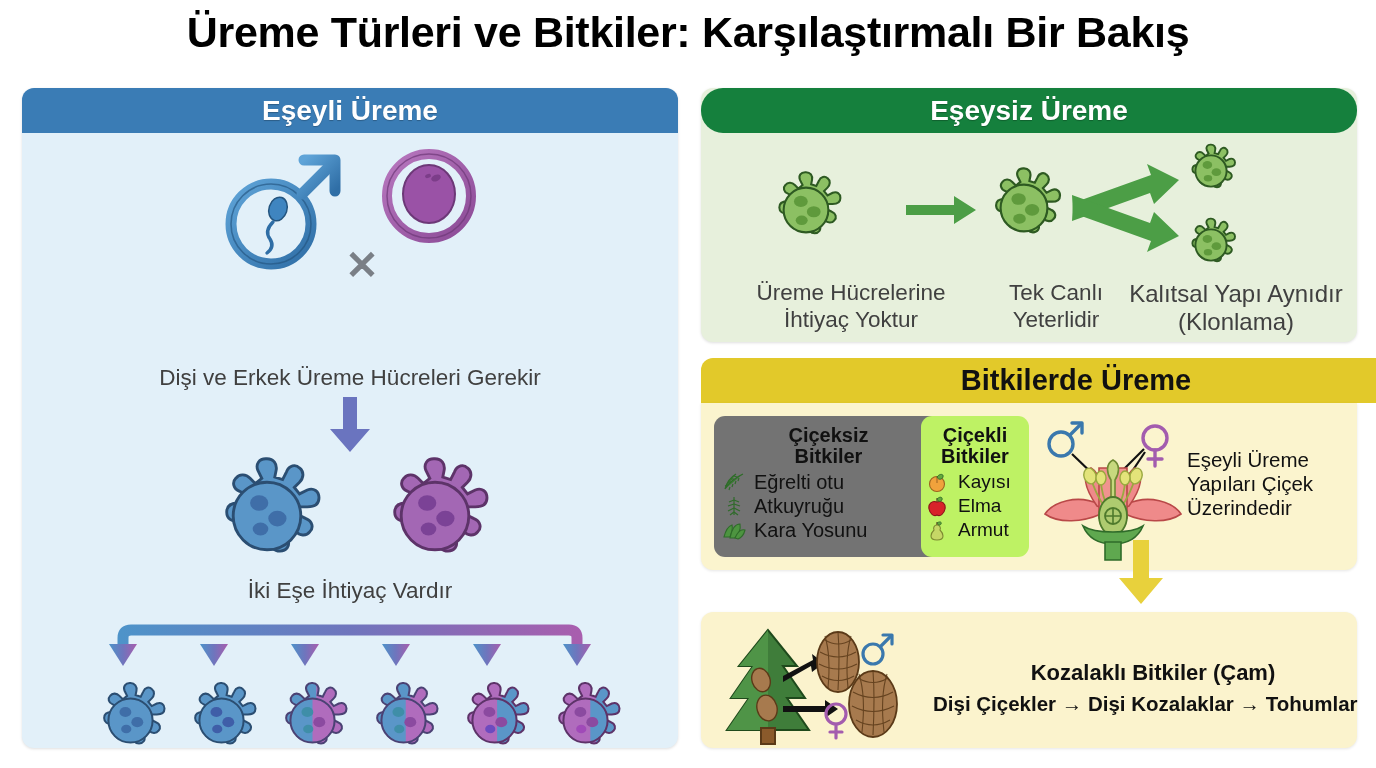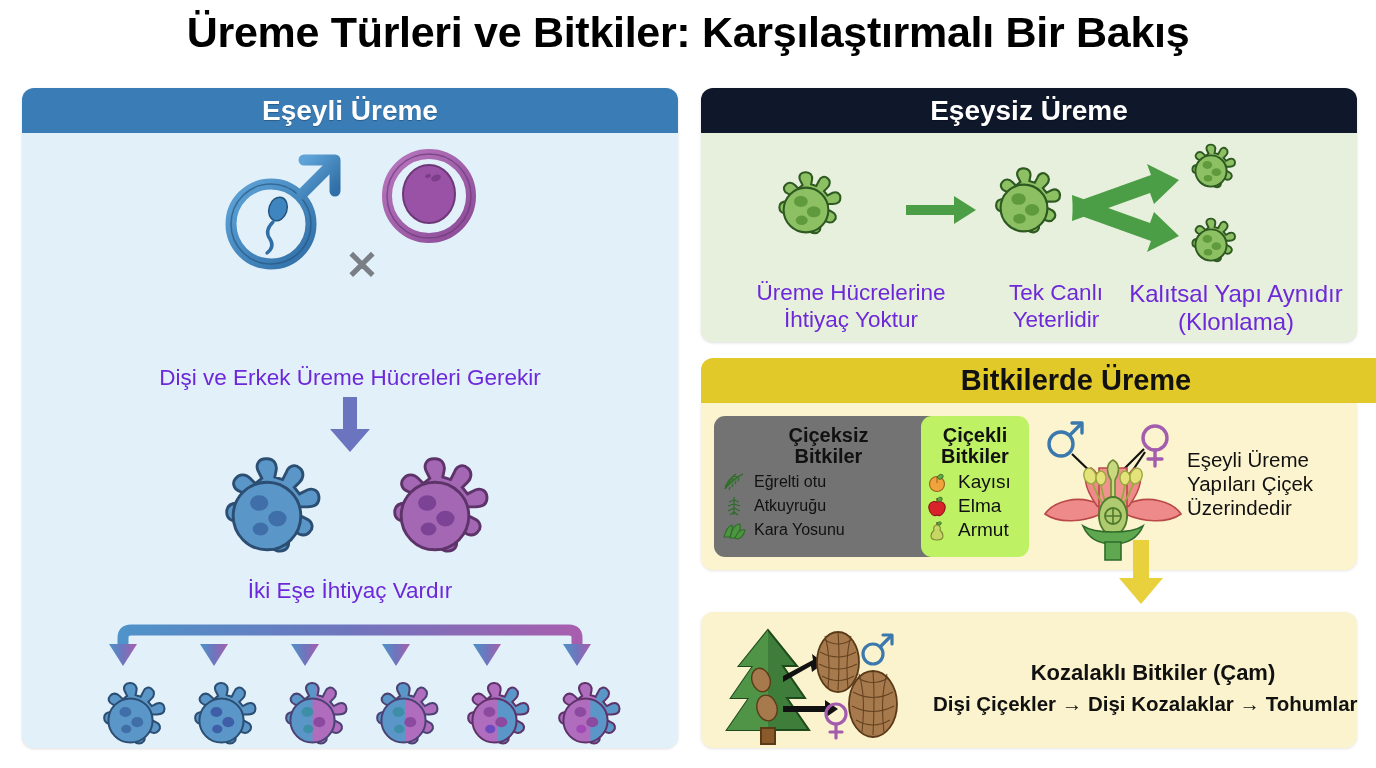--- a/index.html
+++ b/index.html
@@ -31,42 +31,42 @@
   
   #panel-sexual{left:22px;top:88px;width:656px;height:660px;
     background:#e2f0f9;box-shadow:0 1px 3px rgba(0,0,0,.13);}
   #panel-sexual .panel-head{height:45px;line-height:45px;font-size:28px;
     background:#3a7cb5;text-shadow:0 1px 1px rgba(0,0,0,.25);}
 
   
   #panel-asexual{left:701px;top:88px;width:656px;height:254px;
     background:#e7f0dc;box-shadow:0 1px 3px rgba(0,0,0,.13);}
   #panel-asexual .panel-head{height:45px;line-height:45px;font-size:28px;
-    background:#0f172a;text-shadow:0 1px 1px rgba(0,0,0,.25);}
+    background:#15803d;text-shadow:0 1px 1px rgba(0,0,0,.25);border-radius:22px;}
 
   
   #panel-plants{left:701px;top:358px;width:656px;height:390px;
     background:transparent;box-shadow:none;border-radius:0;overflow:visible;}
   #panel-plants .panel-head{height:45px;line-height:45px;font-size:29px;
     background:#e2c92a;color:#111111;text-shadow:none;border-radius:12px 12px 0 0;padding-left:47px;}
 
   .plants-upper{
     position:absolute;left:0;top:45px;width:656px;height:167px;
     background:#fbf4ce;border-radius:0 0 12px 12px;
     box-shadow:0 1px 3px rgba(0,0,0,.10);
   }
   .plants-lower{
     position:absolute;left:0;top:254px;width:656px;height:136px;
     background:#fbf3cd;border-radius:12px;
     box-shadow:0 1px 3px rgba(0,0,0,.10);
   }
 
   
   .cap{
-    position:absolute;text-align:center;color:#6d28d9;
+    position:absolute;text-align:center;color:#404040;
     font-weight:bold;line-height:1.18;white-space:pre-line;
   }
   .cap.reg{font-weight:normal;}
 
   
   #sym-row{position:absolute;left:0;top:52px;width:656px;height:130px;}
   #cross-mark{
     position:absolute;left:318px;top:103px;width:44px;height:44px;
     color:#7a7f86;font-size:40px;font-weight:bold;line-height:44px;text-align:center;
   }
@@ -84,21 +84,21 @@
   #box-flower{left:220px;top:13px;width:108px;height:141px;background:#bef264;}
   #box-flowerpic{left:336px;top:5px;width:310px;height:158px;background:transparent;}
 
   .subtitle{
     text-align:center;font-weight:bold;font-size:20px;color:#111;
     line-height:1.05;padding-top:9px;white-space:pre-line;
   }
   .ilist{margin:4px 0 0 0;padding:0;list-style:none;}
   .ilist li{
     display:flex;align-items:center;gap:6px;
-    font-size:16px;color:#111;line-height:1.05;margin:2px 0 2px 8px;
+    font-size:20px;color:#111;line-height:1.05;margin:2px 0 2px 8px;
   }
   .ilist li .glyph{width:26px;text-align:center;flex:0 0 26px;}
   #box-flower .ilist li{margin-left:5px;font-size:19px;}
 
   #cap-flowerpic{
     position:absolute;left:150px;top:40px;width:152px;
     font-size:20.5px;line-height:1.16;color:#111;text-align:left;
     white-space:pre-line;
   }
 

